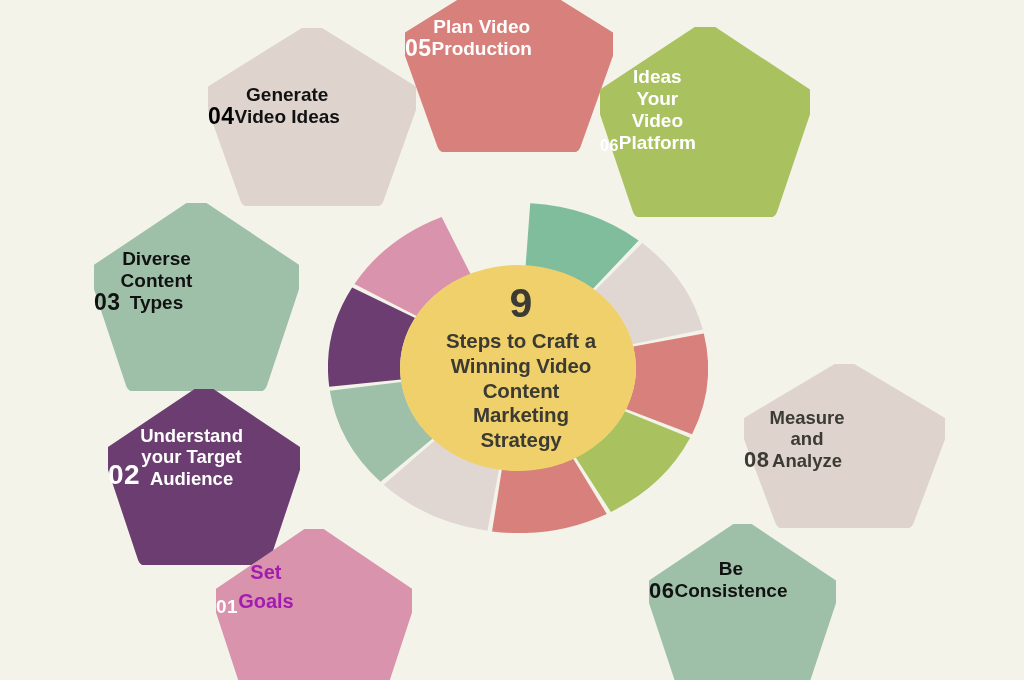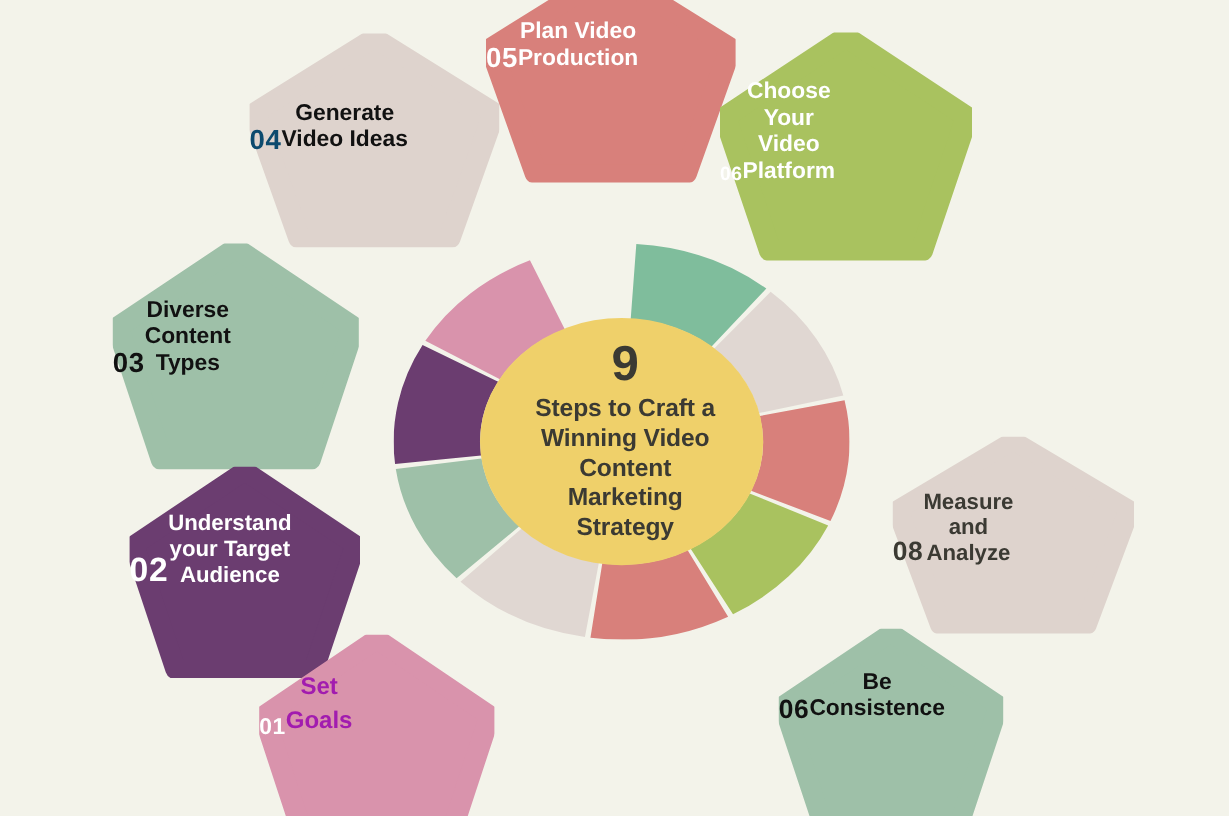--- a/index.html
+++ b/index.html
@@ -102,21 +102,21 @@
 
 <div id="canvas">
 
   <div class="pent" id="p04" style="left:208px; top:28px; width:208px; height:178px; padding-top:36px;">
     <div class="pent-shape">
       <svg viewBox="0 0 100 100" preserveAspectRatio="none">
         <polygon points="50,2 98,37 80,96 20,96 2,37" fill="#ded3cd" stroke="#ded3cd" stroke-width="9" stroke-linejoin="round"></polygon>
       </svg>
     </div>
     <div class="pent-content">
-      <div class="pent-num" style="font-size:23px; color:#0c4a6e;">04</div>
+      <div class="pent-num" style="font-size:23px; color:#000000;">04</div>
       <div class="pent-label" style="font-size:19px; color:#111111; margin-top:20px;">Generate
 Video Ideas</div>
     </div>
   </div>
 
   <div class="pent" id="p05" style="left:405px; top:-26px; width:208px; height:178px; padding-top:28px;">
     <div class="pent-shape">
       <svg viewBox="0 0 100 100" preserveAspectRatio="none">
         <polygon points="50,2 98,37 80,96 20,96 2,37" fill="#d8807b" stroke="#d8807b" stroke-width="9" stroke-linejoin="round"></polygon>
       </svg>
@@ -129,21 +129,21 @@
   </div>
 
   <div class="pent" id="p06" style="left:600px; top:27px; width:210px; height:190px; padding-top:29px;">
     <div class="pent-shape">
       <svg viewBox="0 0 100 100" preserveAspectRatio="none">
         <polygon points="50,2 98,37 80,96 20,96 2,37" fill="#a9c25f" stroke="#a9c25f" stroke-width="9" stroke-linejoin="round"></polygon>
       </svg>
     </div>
     <div class="pent-content">
       <div class="pent-num" style="font-size:16px; color:#ffffff;">06</div>
-      <div class="pent-label" style="font-size:19px; color:#ffffff; margin-top:10px;">Choose
+      <div class="pent-label" style="font-size:19px; color:#ffffff; margin-top:10px;">Ideas
 Your
 Video
 Platform</div>
     </div>
   </div>
 
   <div class="pent" id="p03" style="left:94px; top:203px; width:205px; height:188px; padding-top:23px;">
     <div class="pent-shape">
       <svg viewBox="0 0 100 100" preserveAspectRatio="none">
         <polygon points="50,2 98,37 80,96 20,96 2,37" fill="#9ec0a8" stroke="#9ec0a8" stroke-width="9" stroke-linejoin="round"></polygon>

